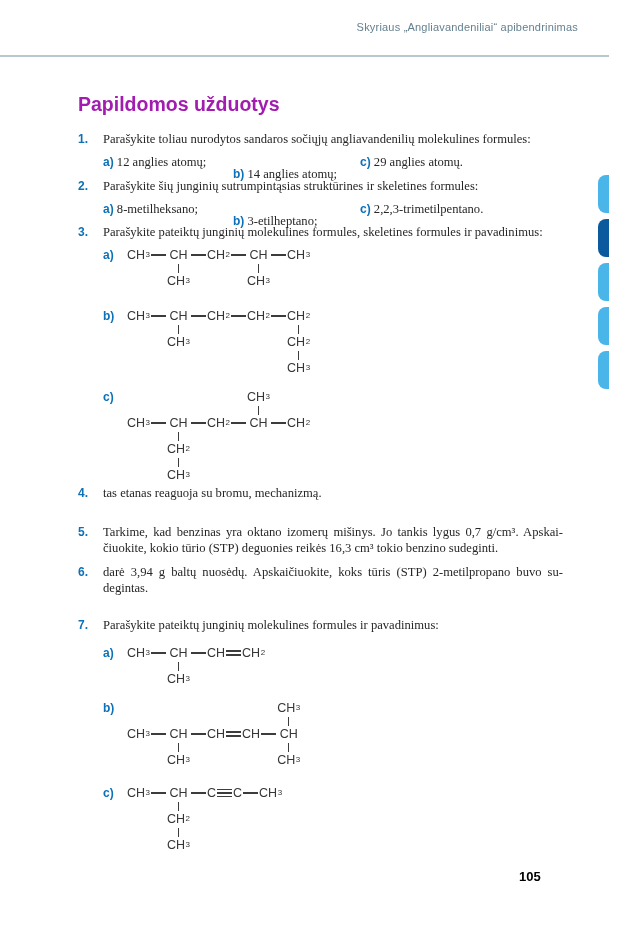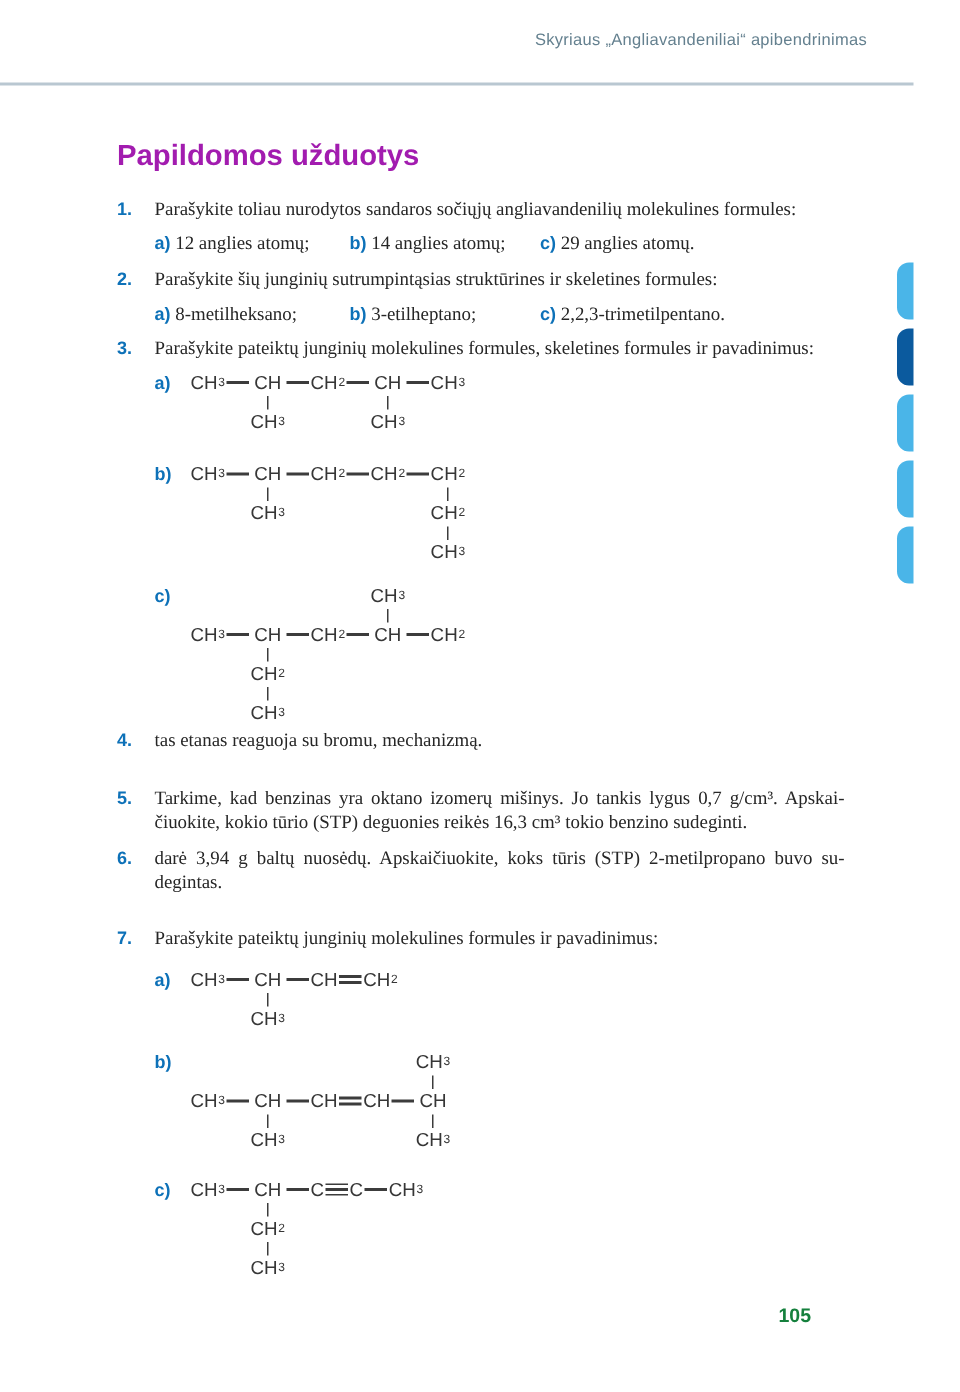--- a/index.html
+++ b/index.html
@@ -22,21 +22,21 @@
   }
 
   .task { position:absolute; left:78px; width:485px; display:flex; }
   .tnum {
     flex:0 0 25px; font-family:"Liberation Sans", sans-serif; font-weight:bold;
     font-size:12px; color:#0d71b8; line-height:16px;
   }
   .tbody { flex:1; font-size:12.6px; line-height:16px; color:#262626; }
   .tline.just { text-align:justify; text-align-last:justify; }
   .opts { display:flex; margin-top:7px; }
-  .opt.w1 { width:130px; } .opt.w2 { width:127px; }
+  .opt.w1 { width:130px; } .opt.w2 { width:127px;margin-top:12px; }
   .okey { font-family:"Liberation Sans", sans-serif; font-weight:bold; font-size:12px; color:#0d71b8; }
 
   .formula { position:absolute; display:flex; align-items:flex-start; }
   .flabel {
     width:24px; font-family:"Liberation Sans", sans-serif; font-weight:bold;
     font-size:12px; color:#0d71b8; padding-top:1px;
   }
   .fgrid { display:grid; justify-items:center; align-items:center; column-gap:1px; }
   .fc { display:flex; align-items:center; justify-content:center; }
   .fc.atom {
@@ -55,21 +55,21 @@
     border-radius:8px 0 0 8px; background:#4ab5e8; color:#ffffff;
     font-family:"Liberation Sans", sans-serif; font-weight:bold; font-size:16px;
     display:flex; align-items:center; justify-content:center;
     padding-right:4px; box-sizing:border-box; cursor:pointer;
   }
   .side-tab.active { background:#0b5a9e; }
 
   .page-number {
     position:absolute; left:519px; top:869px;
     font-family:"Liberation Sans", sans-serif; font-weight:bold;
-    font-size:13px; color:#15803d;
+    font-size:13px; color:#000000;
   }
 </style>
 </head>
 <body>
 
 <div class="page">
 
   <div class="header-label">Skyriaus „Angliavandeniliai“ apibendrinimas</div>
   <div class="rule"></div>
 

